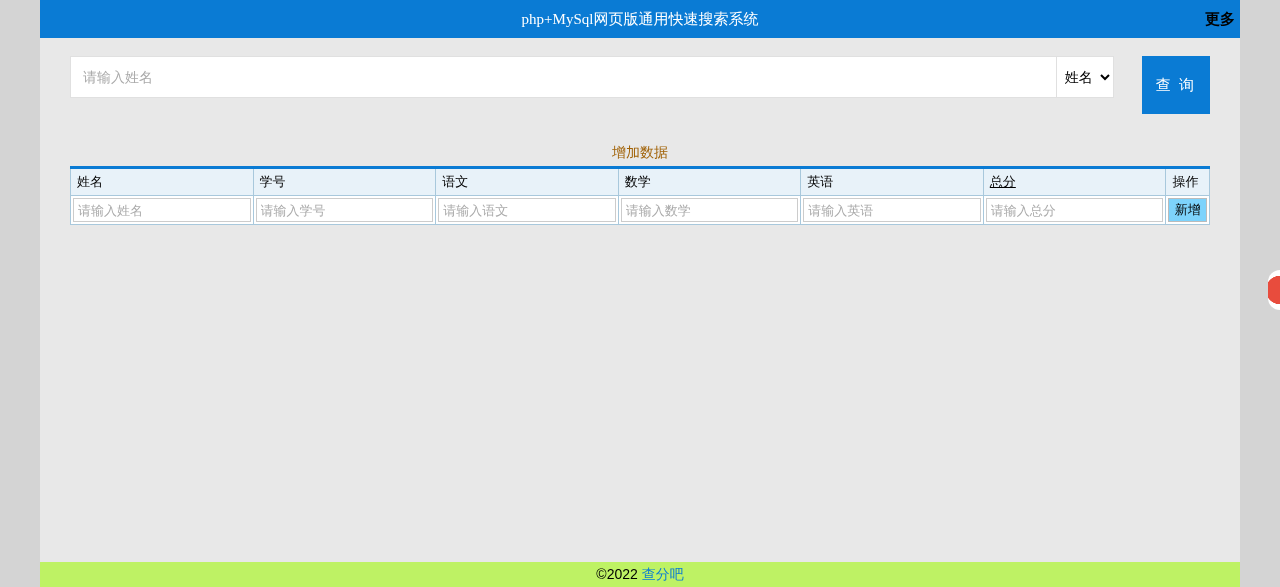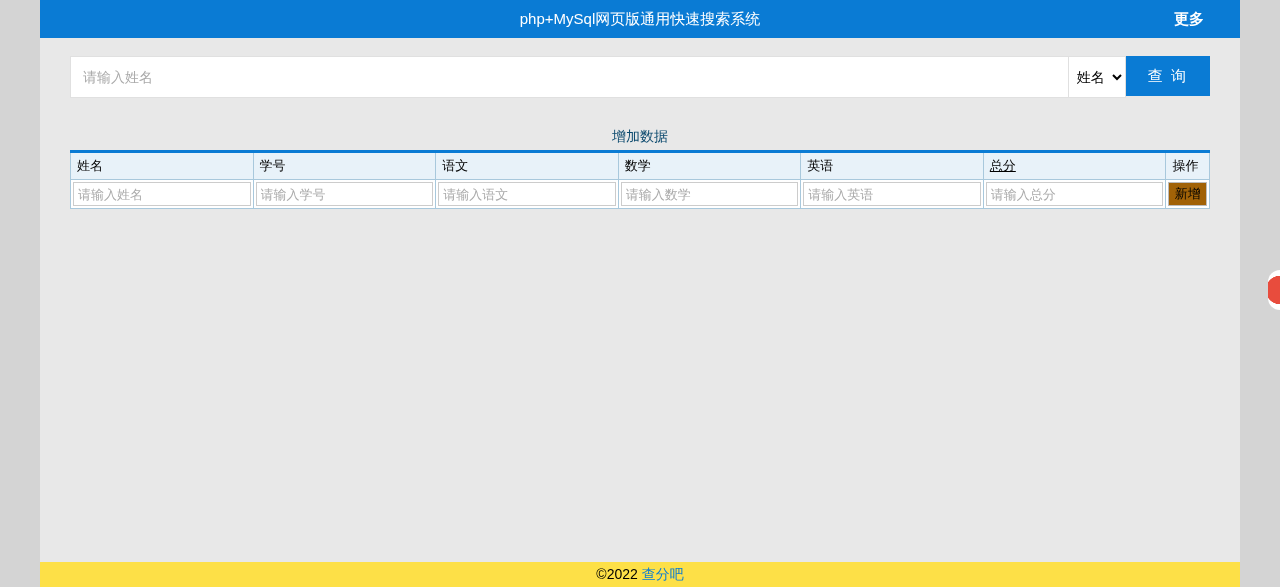--- a/index.html
+++ b/index.html
@@ -23,30 +23,31 @@
     }
     .header-bar {
       background: #0a7bd4;
       color: #fff;
       height: 38px;
       display: flex;
       align-items: center;
       justify-content: center;
       position: relative;
       font-size: 15px;
+      font-family: Liberation Serif, serif;
     }
     .header-title {
       text-align: center;
     }
     .header-more {
       position: absolute;
-      right: 36px;
+      right: 5px;
       top: 50%;
       transform: translateY(-50%);
-      color: #ffffff;
+      color: #000000;
       font-size: 15px;
       cursor: pointer;
       font-weight: bold;
     }
     .search-area {
       padding: 18px 30px 0 30px;
       display: flex;
       gap: 0;
     }
     .search-input {
@@ -64,37 +65,38 @@
     .search-select {
       height: 42px;
       border: 1px solid #e0e0e0;
       border-left: none;
       background: #fff;
       font-size: 14px;
       padding: 0 4px;
       outline: none;
     }
     .search-button {
-      height: 40px;
+      height: 58px;
       background: #0a7bd4;
       color: #fff;
       border: none;
-      padding: 0 22px;
+      padding: 0 14px;
       font-size: 15px;
       cursor: pointer;
       letter-spacing: 2px;
+      margin-left: 28px;
     }
     .add-data-section {
       padding: 0 30px;
       margin-top: 30px;
     }
     .add-data-title {
       text-align: center;
       font-size: 14px;
-      color: #0c4a6e;
+      color: #a16207;
       margin-bottom: 4px;
     }
     .data-table {
       width: 100%;
       border-collapse: collapse;
       border-top: 3px solid #0a7bd4;
       background: #fff;
     }
     .data-table th {
       background: #e8f2f9;
@@ -117,33 +119,33 @@
       padding: 0 4px;
       font-size: 13px;
       outline: none;
     }
     .cell-input::placeholder {
       color: #aaa;
     }
     .add-button {
       width: 100%;
       height: 24px;
-      background: #a16207;
+      background: #7dd3fc;
       border: 1px solid #bbb;
       font-size: 13px;
       cursor: pointer;
       padding: 0 2px;
     }
     .footer {
       position: absolute;
       bottom: 0;
       left: 40px;
       right: 40px;
       height: 25px;
-      background: #fde047;
+      background: #bef264;
       text-align: center;
       font-size: 14px;
       line-height: 25px;
       color: #000;
     }
     .footer a {
       color: #0a7bd4;
       text-decoration: none;
     }
     .side-badge {

